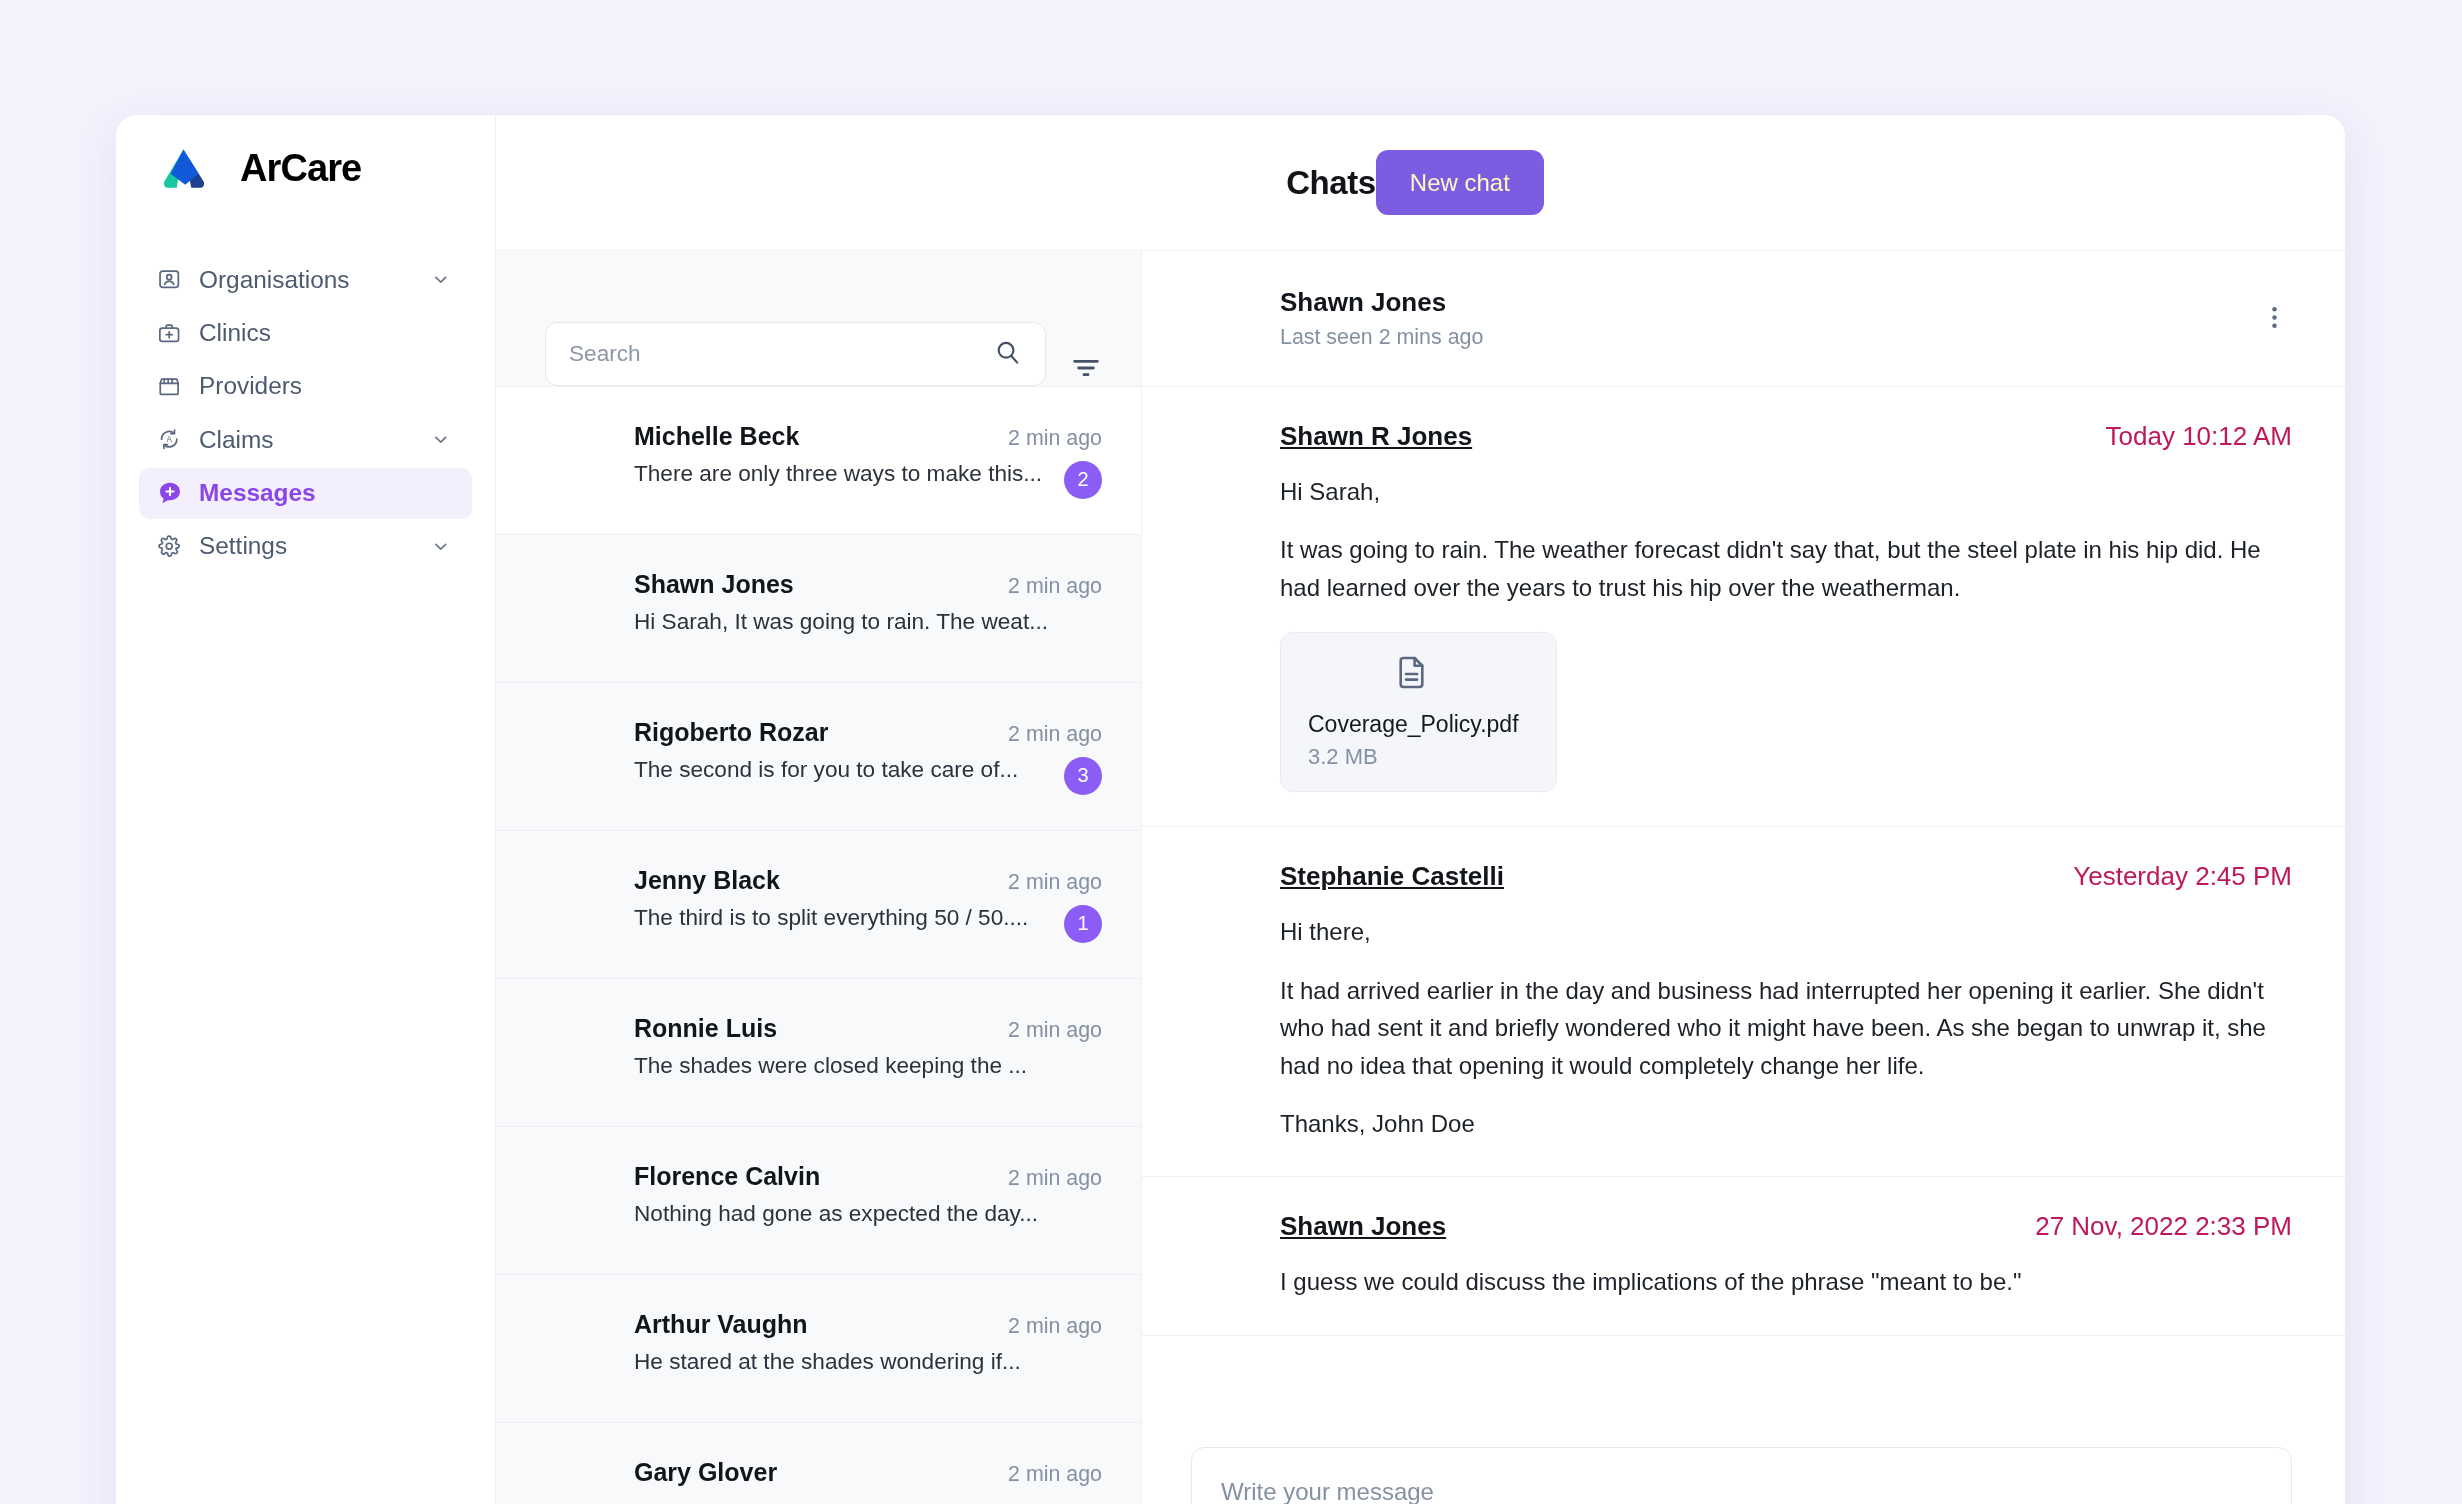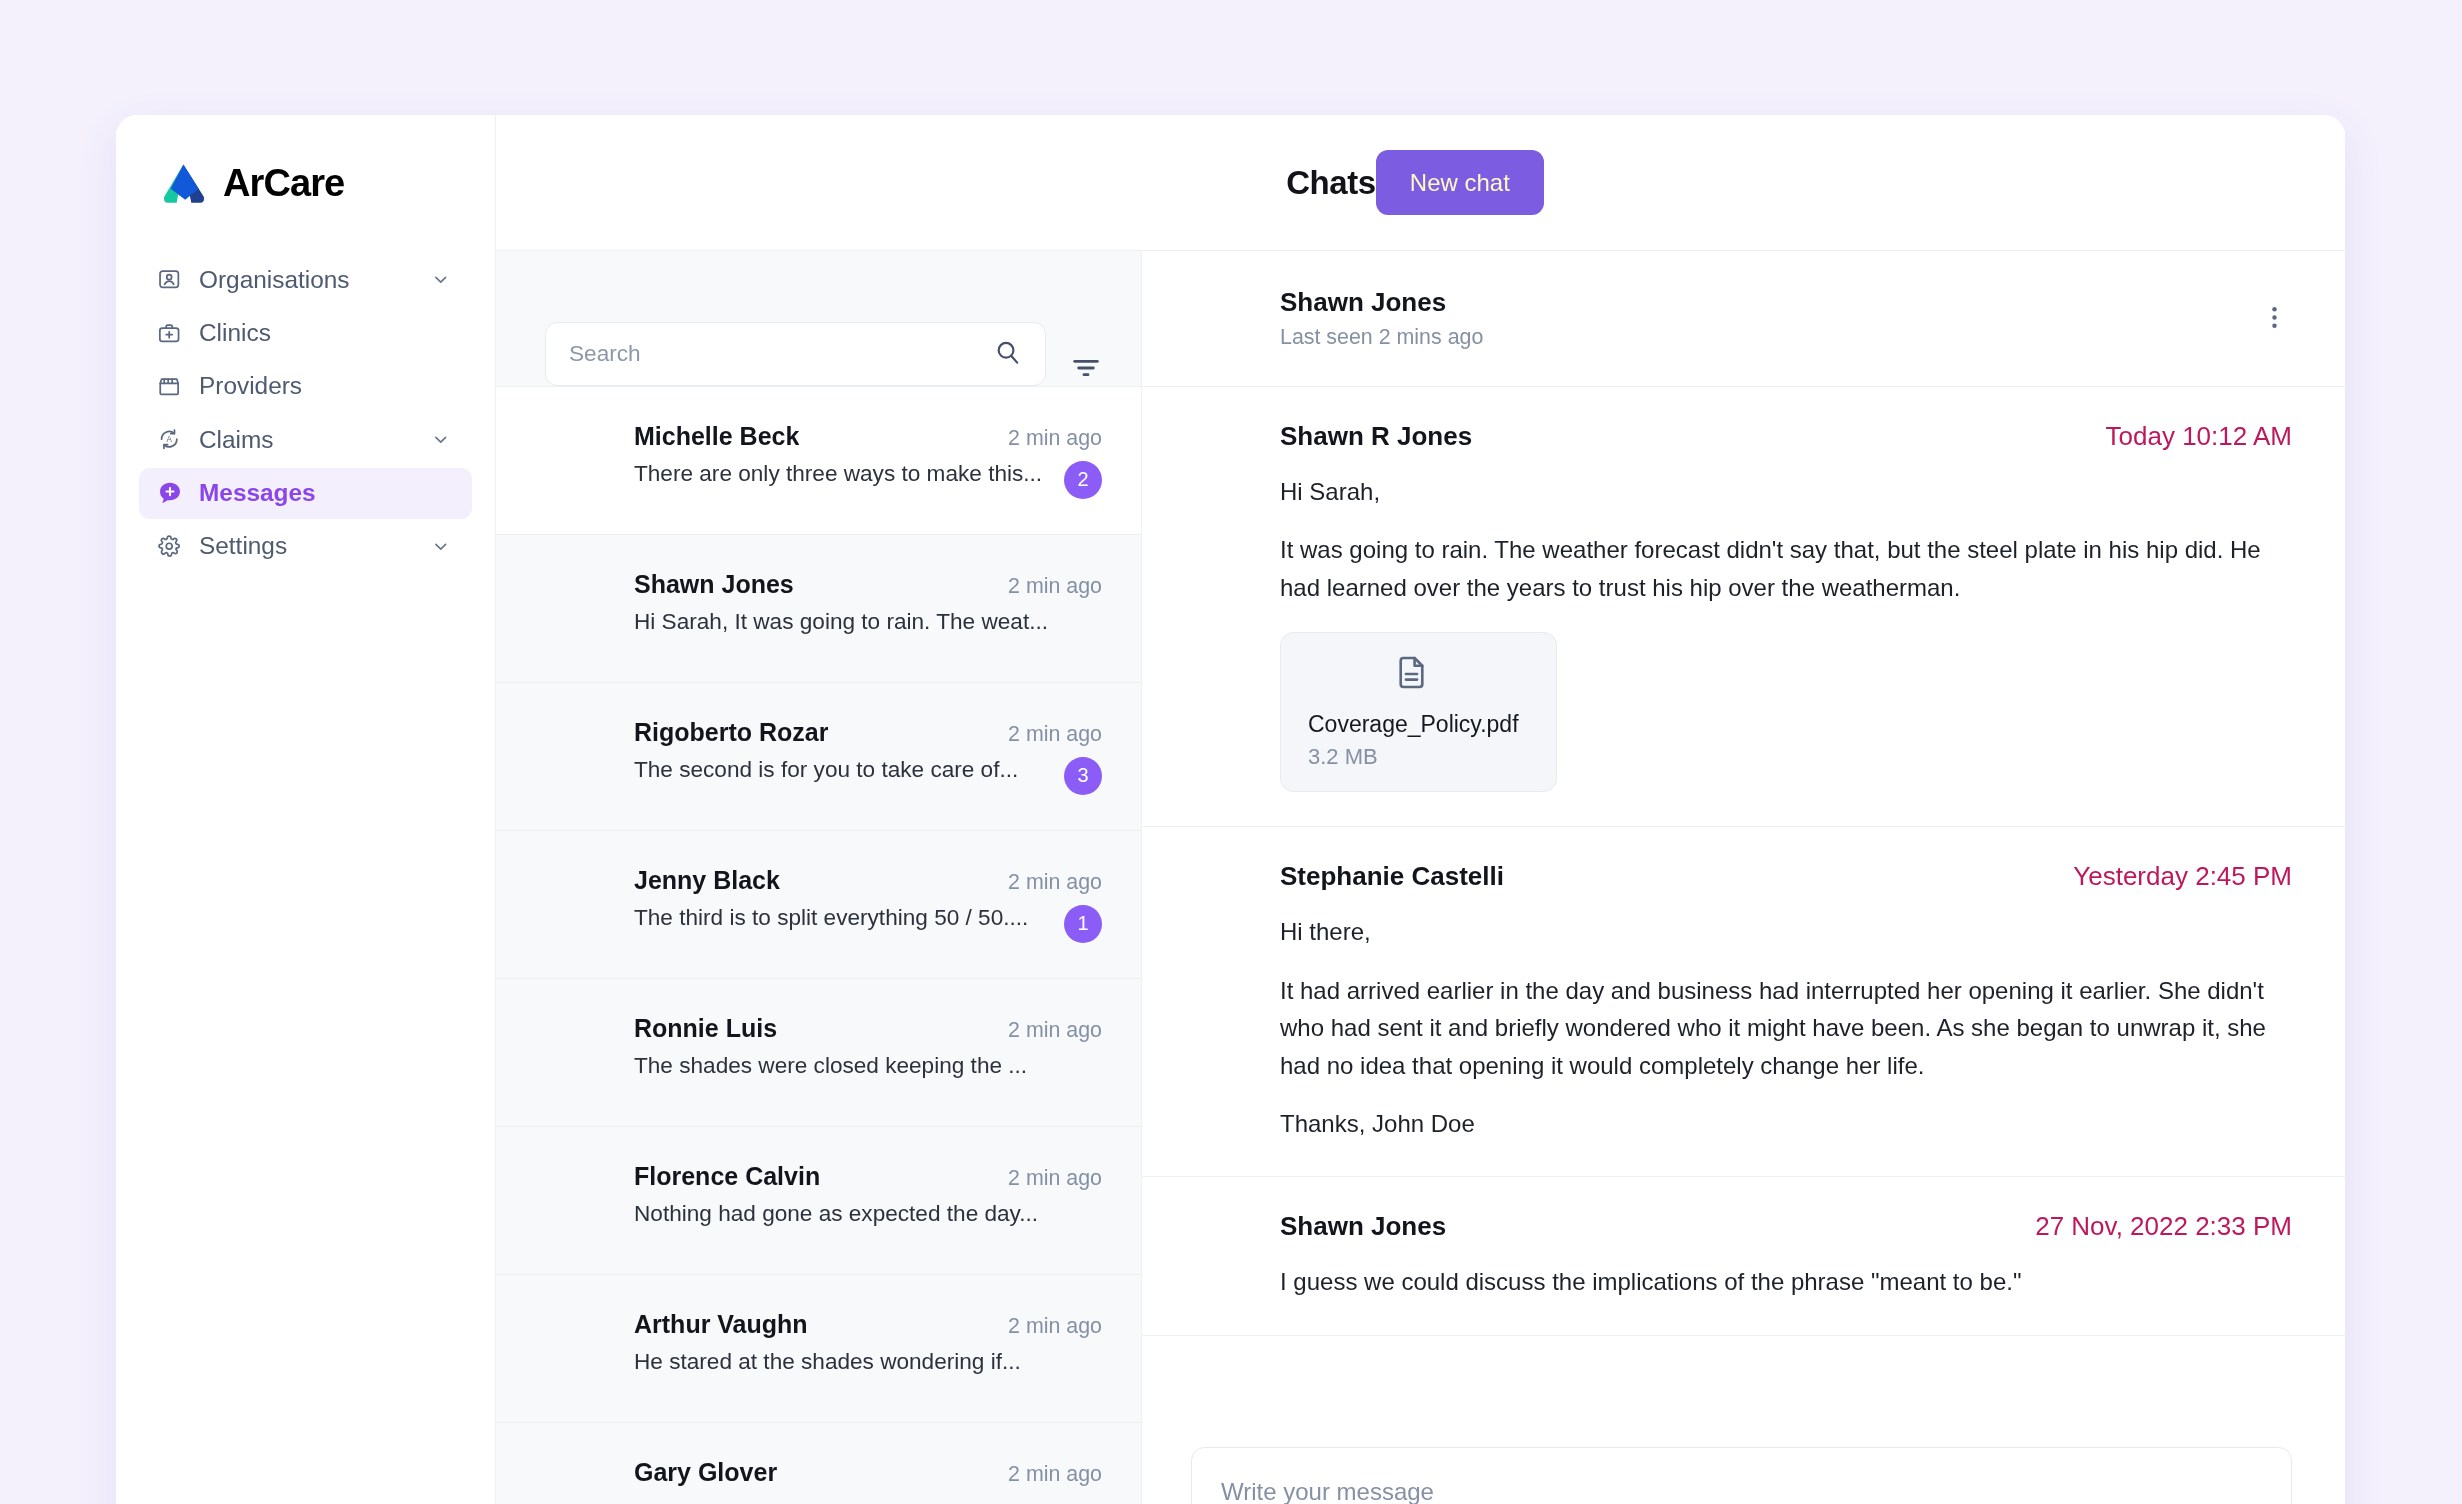--- a/index.html
+++ b/index.html
@@ -35,22 +35,22 @@
   .sidebar {
     width: 380px;
     flex: 0 0 380px;
     background: #ffffff;
     border-right: 1.2px solid #eef0f4;
     padding-top: 32px;
   }
 
   .brand {
     display: flex;
-    align-items: center;
-    gap: 11px;
+    align-items: flex-start;
+    gap: 28px;
     padding: 0 0 0 40px;
     height: 73px;
   }
   .brand-mark { width: 56px; height: 44px; flex: 0 0 56px; }
   .brand-name {
     font-size: 38px;
     font-weight: 700;
     letter-spacing: -0.9px;
     color: #000000;
   }
@@ -275,21 +275,21 @@
   }
   .msg-avatar {
     width: 68px; height: 68px; flex: 0 0 68px;
     border-radius: 50%; overflow: hidden;
   }
   .msg-body { flex: 1 1 auto; min-width: 0; }
   .msg-head {
     display: flex; align-items: baseline; justify-content: space-between; gap: 14.7px;
     margin-bottom: 21px;
   }
-  .msg-author { font-size: 26px; font-weight: 700; color: #12151c; }
+  .msg-author { font-size: 26px; font-weight: 700; color: #12151c; text-decoration: underline; }
   .msg-time { font-size: 26px; color: #be185d; white-space: nowrap; }
   .msg-para {
     font-size: 24px;
     line-height: 1.56;
     color: #1d2129;
     margin-bottom: 21px;
   }
   .msg-para:last-child { margin-bottom: 0; }
 
   .attachment {

